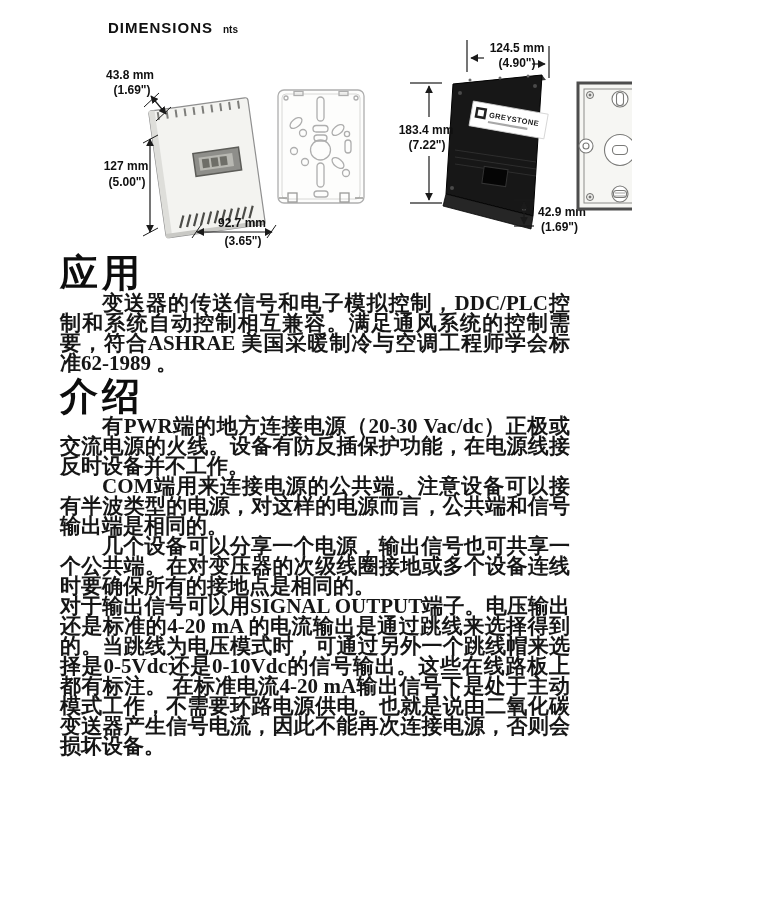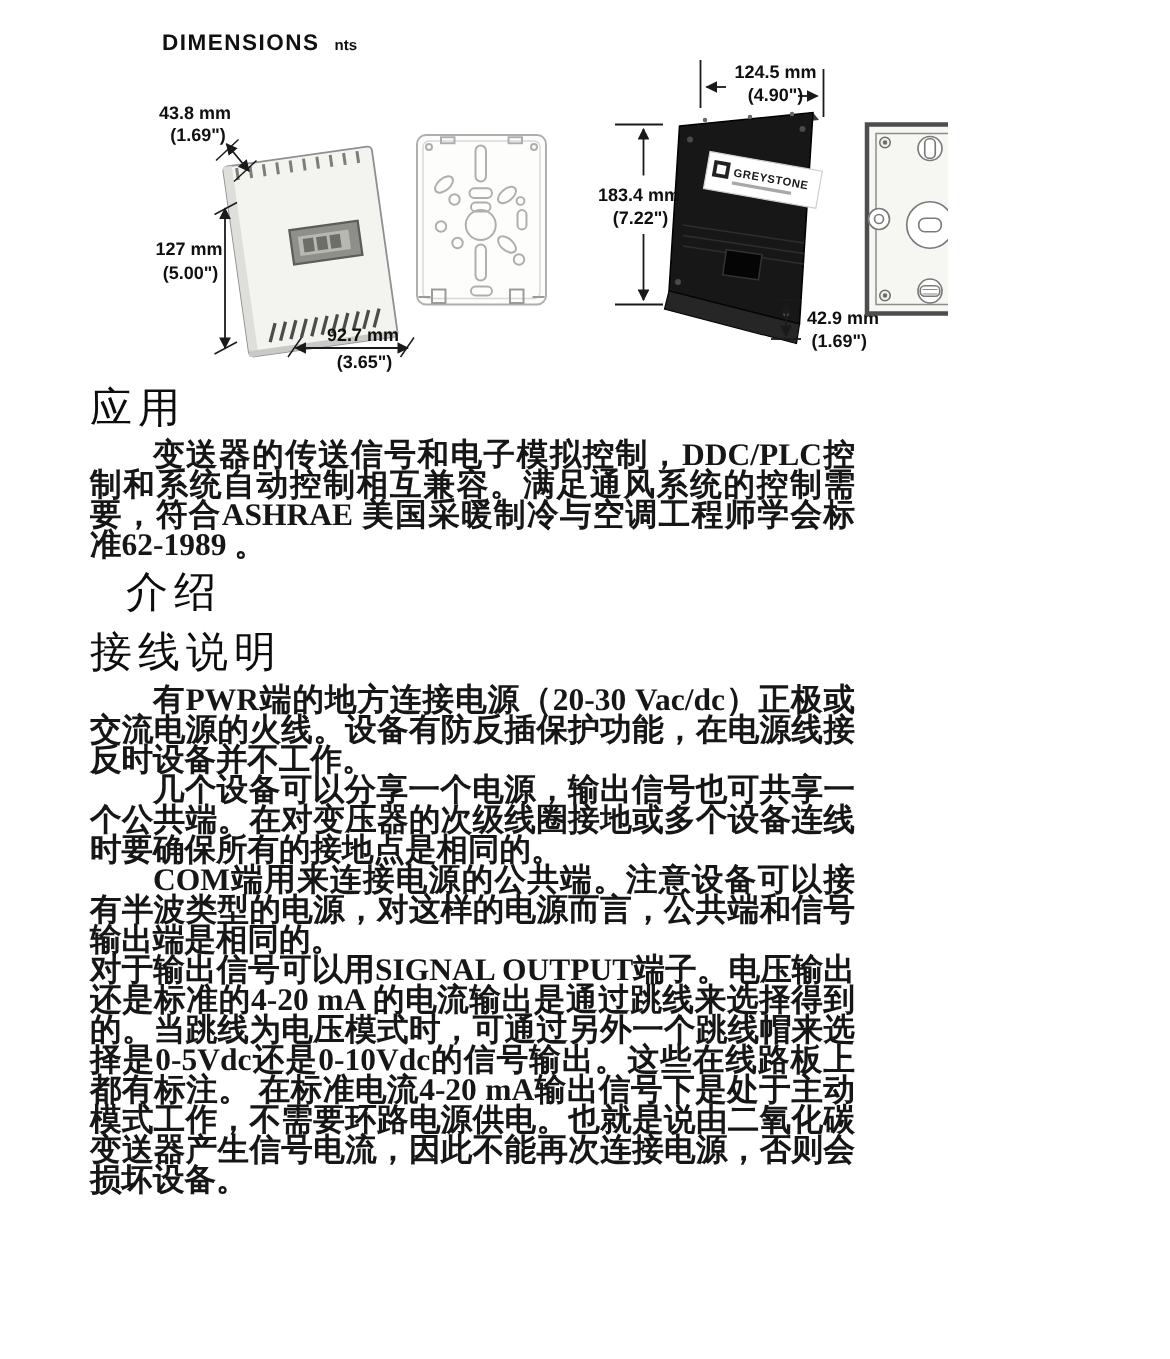--- a/index.html
+++ b/index.html
@@ -6,23 +6,23 @@
   .page{position:relative;width:632px;height:906px;background:#fff;overflow:hidden;
         font-family:"Liberation Serif","DejaVu Serif",serif;color:#141414;}
   .figure-wrap{position:relative;width:780px;height:250px;}
   svg{display:block;}
   .fig-title{font:bold 15px "Liberation Sans",sans-serif;letter-spacing:1px;fill:#101010;}
   .fig-note{font:bold 10px "Liberation Sans",sans-serif;fill:#101010;}
   .dim{font:bold 12px "Liberation Sans",sans-serif;fill:#101010;}
   .dim-mid{text-anchor:middle;}
   .brand-txt{font:bold 7.5px "Liberation Sans",sans-serif;fill:#181818;letter-spacing:.4px;}
   .content{padding:0 62px 0 60px;}
-  h1.sec{font-size:28px;line-height:34px;margin:6px 0 3px 0;font-weight:normal;
+  h1.sec{font-size:38px;line-height:34px;margin:6px 0 3px 0;font-weight:bold;
          color:#0d0d0d;letter-spacing:4px;}
-  h1.sec-indent{margin-left:24px;}
+  h1.sec-indent{}
   p.para{font-size:21px;line-height:20px;margin:0;text-align:justify;
          font-weight:bold;color:#161616;text-indent:2em;}
   p.noindent{text-indent:0;}
 </style>
 </head>
 <body>
 
 <div class="page">
 
   <div class="figure-wrap">
@@ -209,21 +209,20 @@
       <h1 class="sec">应用</h1>
       <p class="para">变送器的传送信号和电子模拟控制，DDC/PLC控制和系统自动控制相互兼容。满足通风系统的控制需要，符合ASHRAE 美国采暖制冷与空调工程师学会标准62-1989 。</p>
     </section>
 
     <section>
       <h1 class="sec sec-indent">介绍</h1>
     </section>
 
 
     <section>
-      <h1 class="sec">接线说明</h1>
       <p class="para">有PWR端的地方连接电源（20-30 Vac/dc）正极或交流电源的火线。设备有防反插保护功能，在电源线接反时设备并不工作。</p>
+      <p class="para">COM端用来连接电源的公共端。注意设备可以接有半波类型的电源，对这样的电源而言，公共端和信号输出端是相同的。</p>
       <p class="para">几个设备可以分享一个电源，输出信号也可共享一个公共端。在对变压器的次级线圈接地或多个设备连线时要确保所有的接地点是相同的。</p>
-      <p class="para">COM端用来连接电源的公共端。注意设备可以接有半波类型的电源，对这样的电源而言，公共端和信号输出端是相同的。</p>
       <p class="para noindent">对于输出信号可以用SIGNAL OUTPUT端子。电压输出还是标准的4-20 mA 的电流输出是通过跳线来选择得到的。当跳线为电压模式时，可通过另外一个跳线帽来选择是0-5Vdc还是0-10Vdc的信号输出。这些在线路板上都有标注。 在标准电流4-20 mA输出信号下是处于主动模式工作，不需要环路电源供电。也就是说由二氧化碳变送器产生信号电流，因此不能再次连接电源，否则会损坏设备。</p>
     </section>
 
   </div>
 </div>
 
 </body></html>

